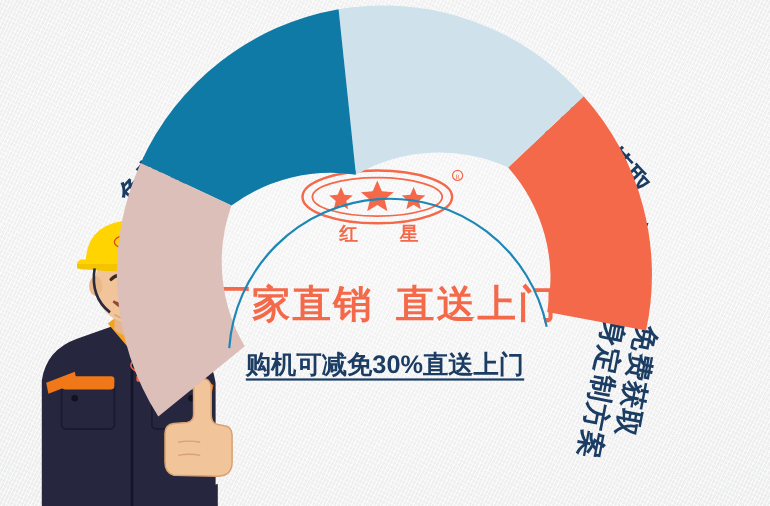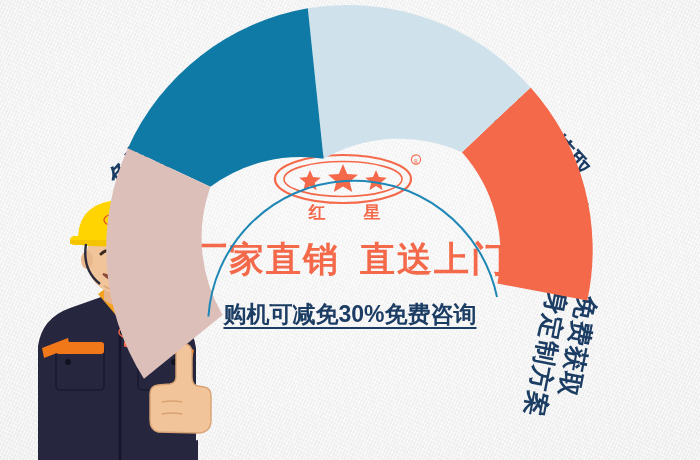--- a/index.html
+++ b/index.html
@@ -48,21 +48,21 @@
   #lbl-orange .ln{font-size:25px;letter-spacing:1px;}
 
   
   #center{
     position:absolute;left:175px;top:150px;width:350px;height:230px;
     text-align:center;pointer-events:none;
   }
   #logo{height:78px;display:flex;flex-direction:column;align-items:center;justify-content:center;}
   #logo svg{display:block;}
   #headline{
-    margin-top:8px;
+    margin-top:25px;
     font-size:35px;font-weight:700;color:#f4694a;letter-spacing:2px;
     white-space:nowrap;
   }
   #headline .gap{display:inline-block;width:20px;}
   #subline{
     margin-top:16px;
     font-size:23px;font-weight:700;color:#1b3c63;letter-spacing:0px;
     text-decoration:underline;text-underline-offset:5px;
     text-decoration-thickness:1.5px;
     white-space:nowrap;
@@ -152,21 +152,21 @@
         <text x="161" y="10.6" font-size="6" fill="#f4694a" text-anchor="middle" font-family="Liberation Serif, serif">R</text>
         <text x="62" y="66" font-size="17" fill="#f4694a" text-anchor="middle" font-weight="bold" font-family="Liberation Sans, sans-serif">红</text>
         <text x="117" y="66" font-size="17" fill="#f4694a" text-anchor="middle" font-weight="bold" font-family="Liberation Sans, sans-serif">星</text>
       </svg>
     </div>
 
     <div id="headline">
       <span>厂家直销</span><span class="gap"></span><span>直送上门</span>
     </div>
 
-    <div id="subline">购机可减免30%免费咨询</div>
+    <div id="subline">购机可减免30%直送上门</div>
   </div>
 
   <div id="worker">
     <svg width="215" height="264" viewBox="0 0 215 264">
 
       <path fill="#26263f" d="M30 264 L30 150 Q34 122 62 112 L96 100 L128 100 L160 114 Q184 124 188 152 L188 264 Z"></path>
 
       <path fill="#f5a21e" d="M90 98 L112 124 L136 98 L128 92 L112 108 L98 92 Z"></path>
 
       <path stroke="#14142a" stroke-width="2.4" fill="none" d="M112 124 L112 264"></path>

